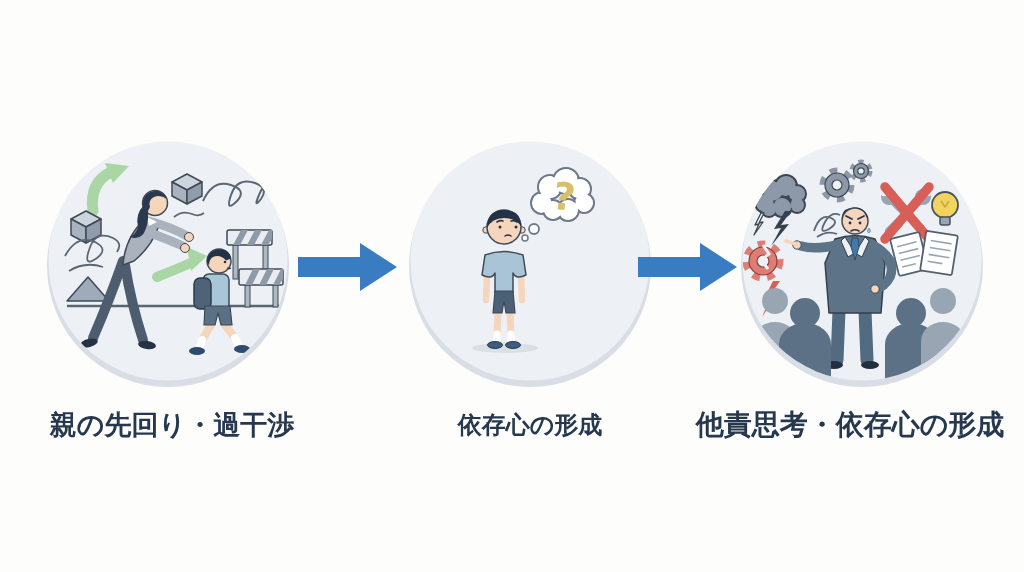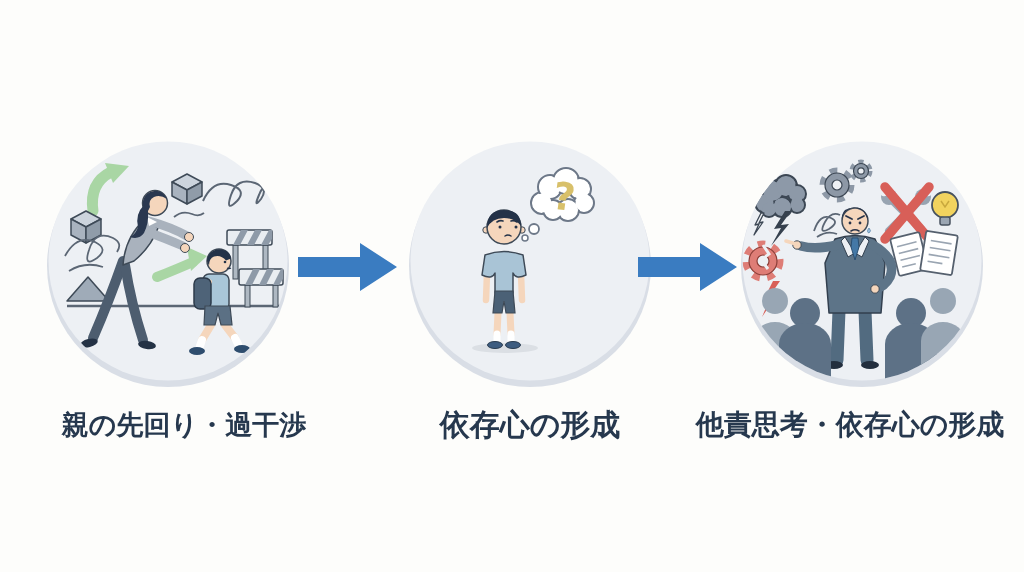--- a/index.html
+++ b/index.html
@@ -14,22 +14,22 @@
   .scene.s2{left:407px;}
   .scene.s3{left:739px;}
   .flow-arrow{position:absolute;top:241px;width:102px;height:52px;}
   .flow-arrow.a1{left:298px;}
   .flow-arrow.a2{left:638px;}
   .step-label{
     position:absolute;top:405px;width:336px;height:40px;
     text-align:center;white-space:nowrap;
     color:#26384e;font-weight:bold;line-height:40px;
   }
-  .step-label.l1{left:16px;font-size:27px;}
-  .step-label.l2{left:362px;font-size:30px;}
+  .step-label.l1{left:4px;font-size:27px;}
+  .step-label.l2{left:362px;font-size:24px;}
   .step-label.l3{left:682px;font-size:28px;}
 </style>
 </head>
 <body>
 
 <div class="canvas">
 
   <svg class="scene s1" viewBox="0 0 247 249">
     <defs>
         <clipPath id="clip1">

